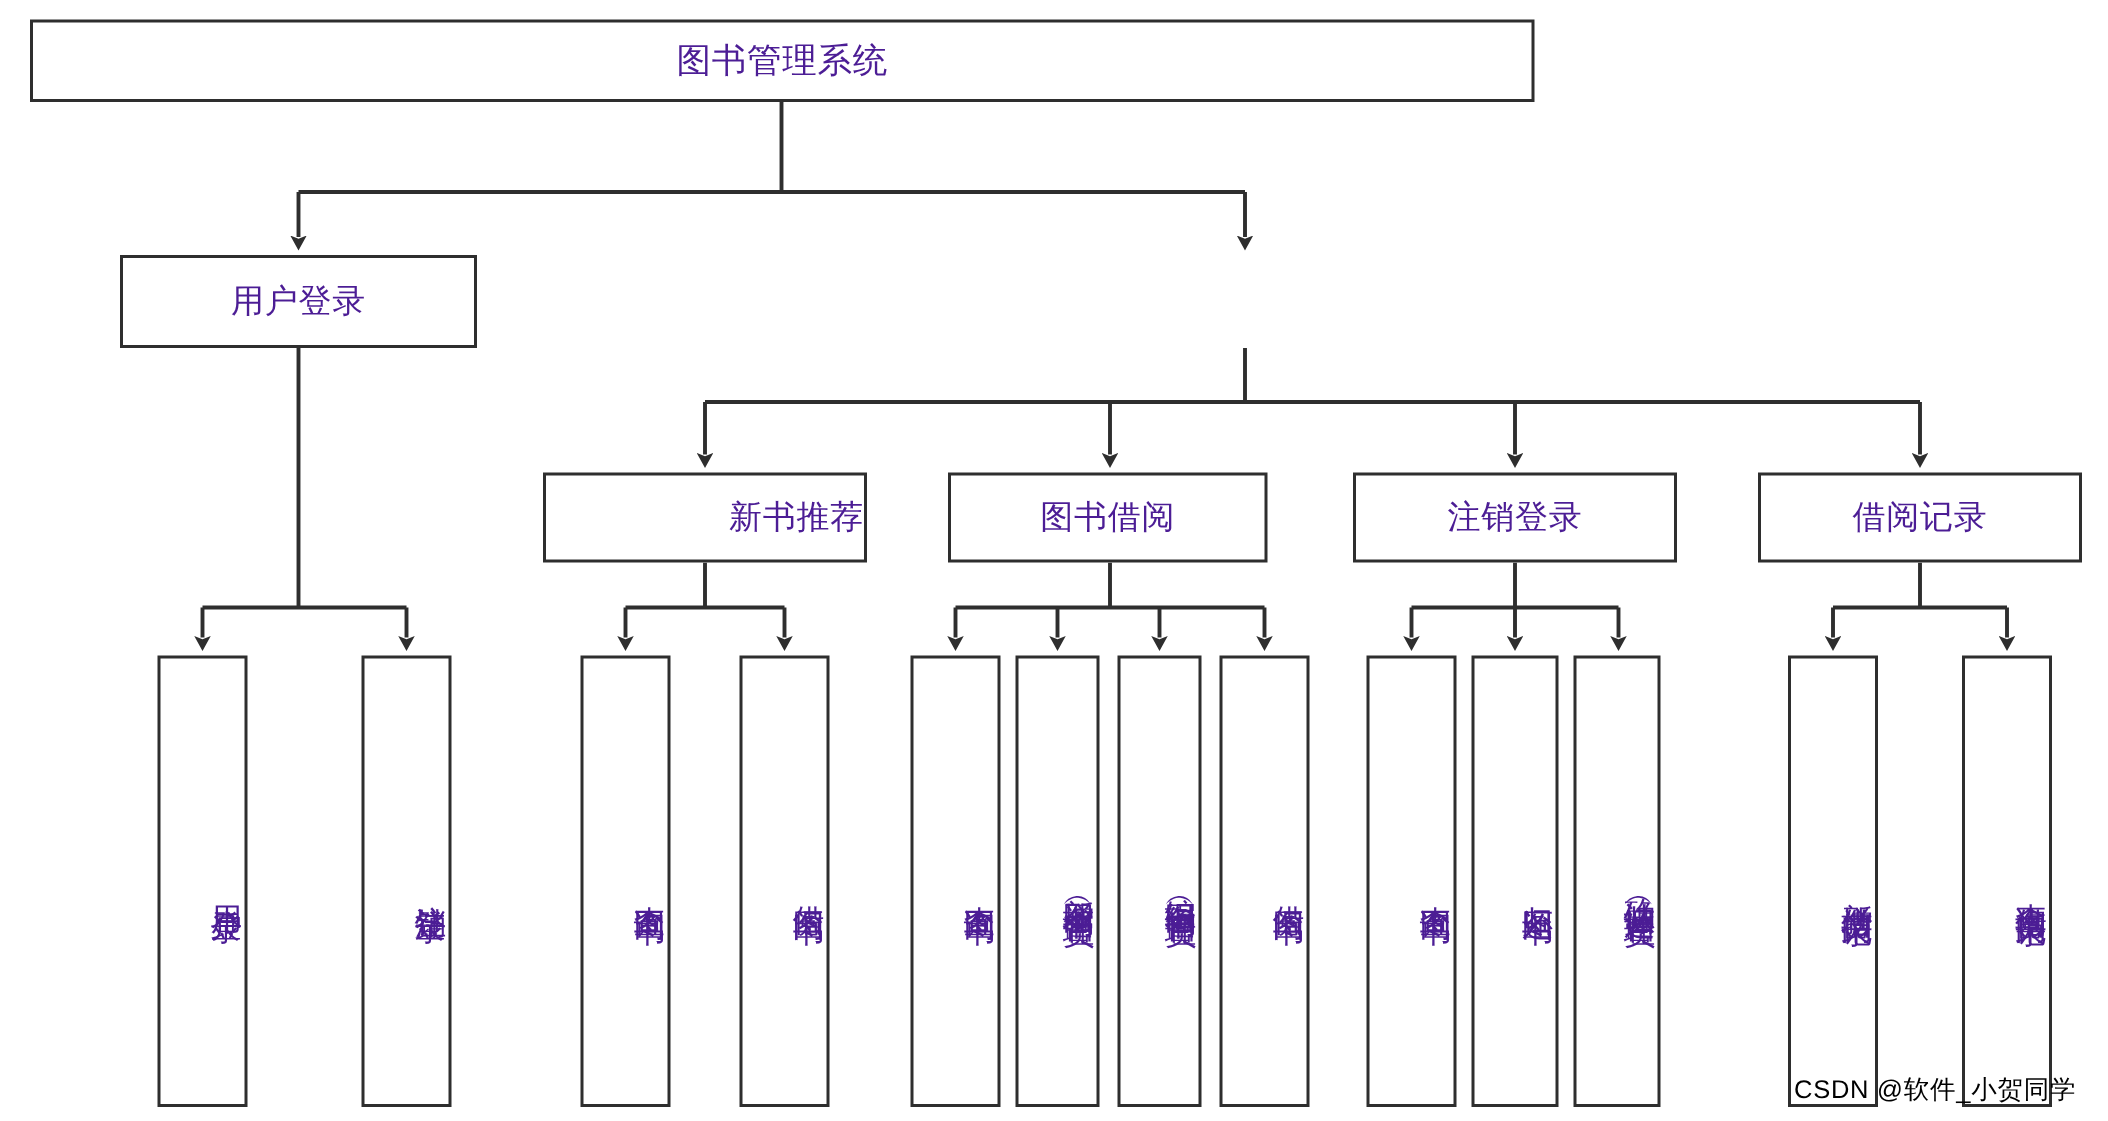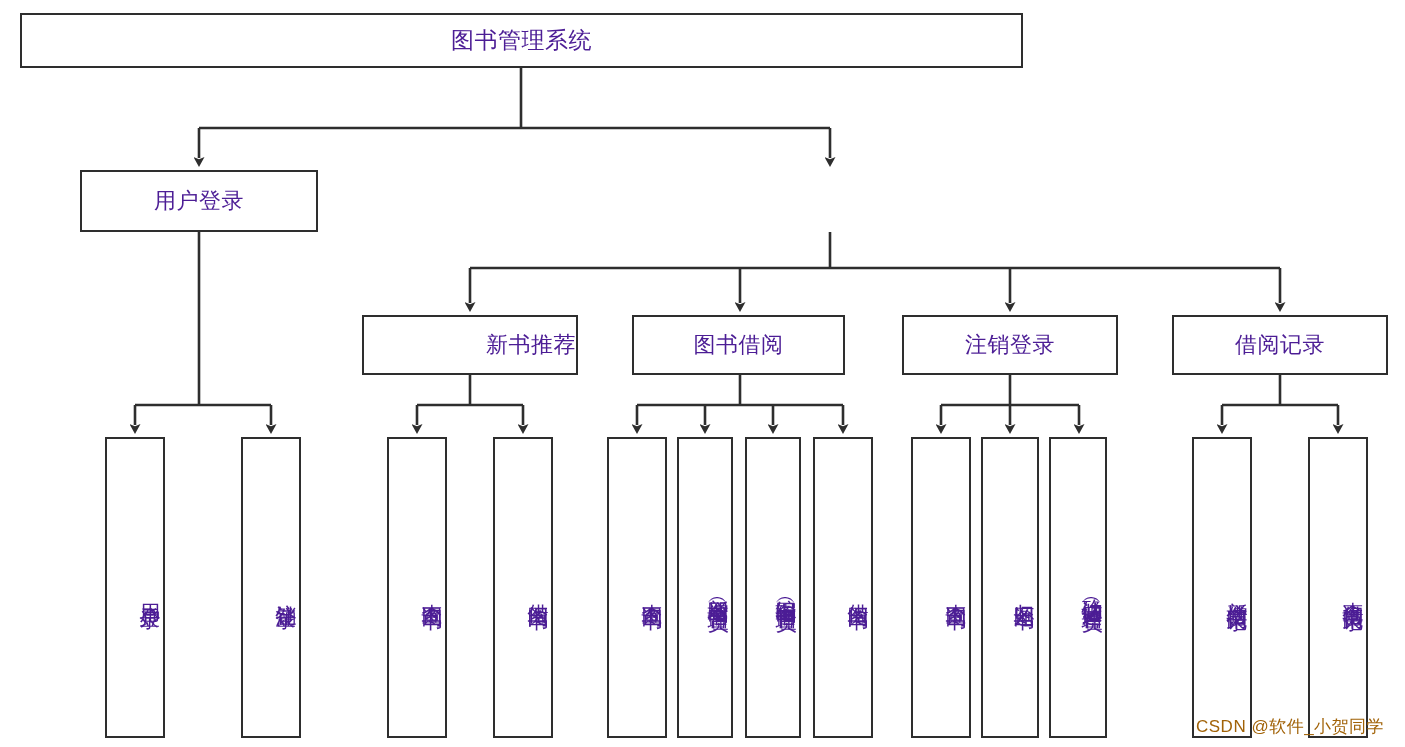--- a/index.html
+++ b/index.html
@@ -57,21 +57,21 @@
   }
   .node-v .vtext {
     writing-mode: vertical-rl;
     text-orientation: upright;
     display: block;
     letter-spacing: 2px;
   }
   .watermark {
     position: absolute;
     font-size: 17px;
-    color: #a16207;
+    color: #000000;
     white-space: nowrap;
     letter-spacing: 0.5px;
     user-select: none;
   }
 </style>
 </head>
 <body>
 
 <div id="canvas">
 

